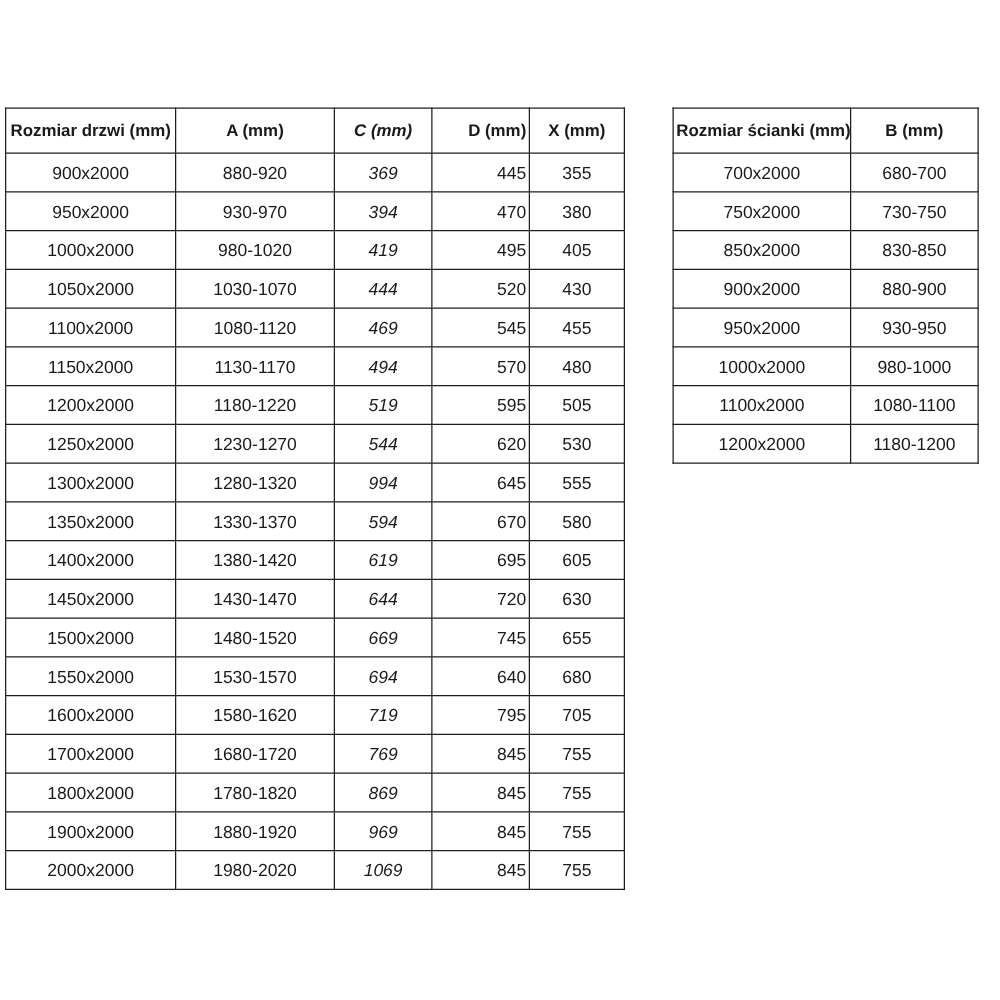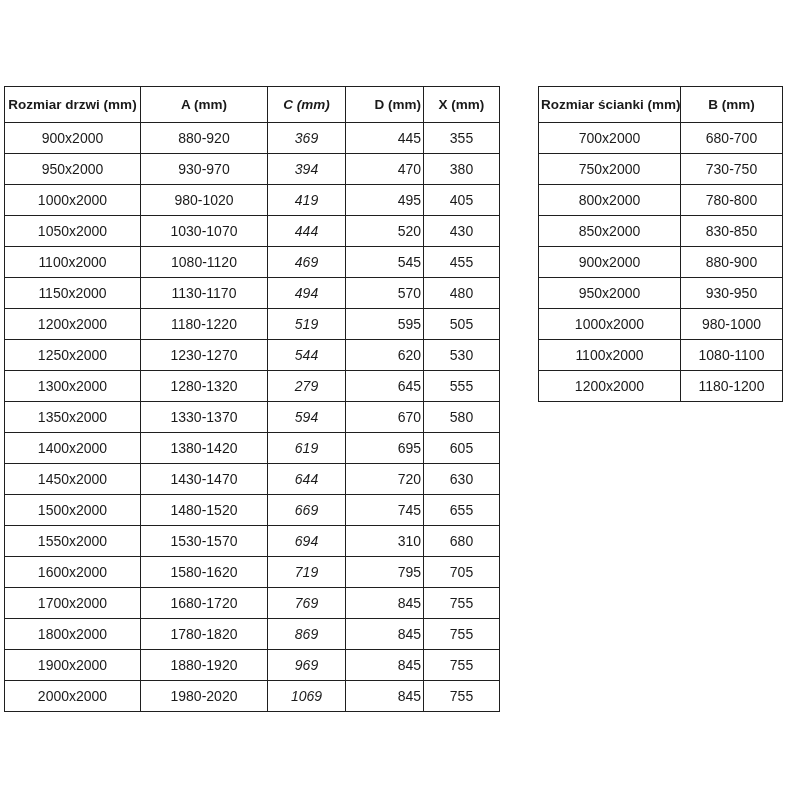--- a/index.html
+++ b/index.html
@@ -128,21 +128,21 @@
         <tr>
           <td>1250x2000</td>
           <td>1230-1270</td>
           <td>544</td>
           <td>620</td>
           <td>530</td>
         </tr>
         <tr>
           <td>1300x2000</td>
           <td>1280-1320</td>
-          <td>279</td>
+          <td>994</td>
           <td>645</td>
           <td>555</td>
         </tr>
         <tr>
           <td>1350x2000</td>
           <td>1330-1370</td>
           <td>594</td>
           <td>670</td>
           <td>580</td>
         </tr>
@@ -164,21 +164,21 @@
           <td>1500x2000</td>
           <td>1480-1520</td>
           <td>669</td>
           <td>745</td>
           <td>655</td>
         </tr>
         <tr>
           <td>1550x2000</td>
           <td>1530-1570</td>
           <td>694</td>
-          <td>310</td>
+          <td>640</td>
           <td>680</td>
         </tr>
         <tr>
           <td>1600x2000</td>
           <td>1580-1620</td>
           <td>719</td>
           <td>795</td>
           <td>705</td>
         </tr>
         <tr>
@@ -222,24 +222,20 @@
     <tbody>
         <tr>
           <td>700x2000</td>
           <td>680-700</td>
         </tr>
         <tr>
           <td>750x2000</td>
           <td>730-750</td>
         </tr>
         <tr>
-          <td>800x2000</td>
-          <td>780-800</td>
-        </tr>
-        <tr>
           <td>850x2000</td>
           <td>830-850</td>
         </tr>
         <tr>
           <td>900x2000</td>
           <td>880-900</td>
         </tr>
         <tr>
           <td>950x2000</td>
           <td>930-950</td>

